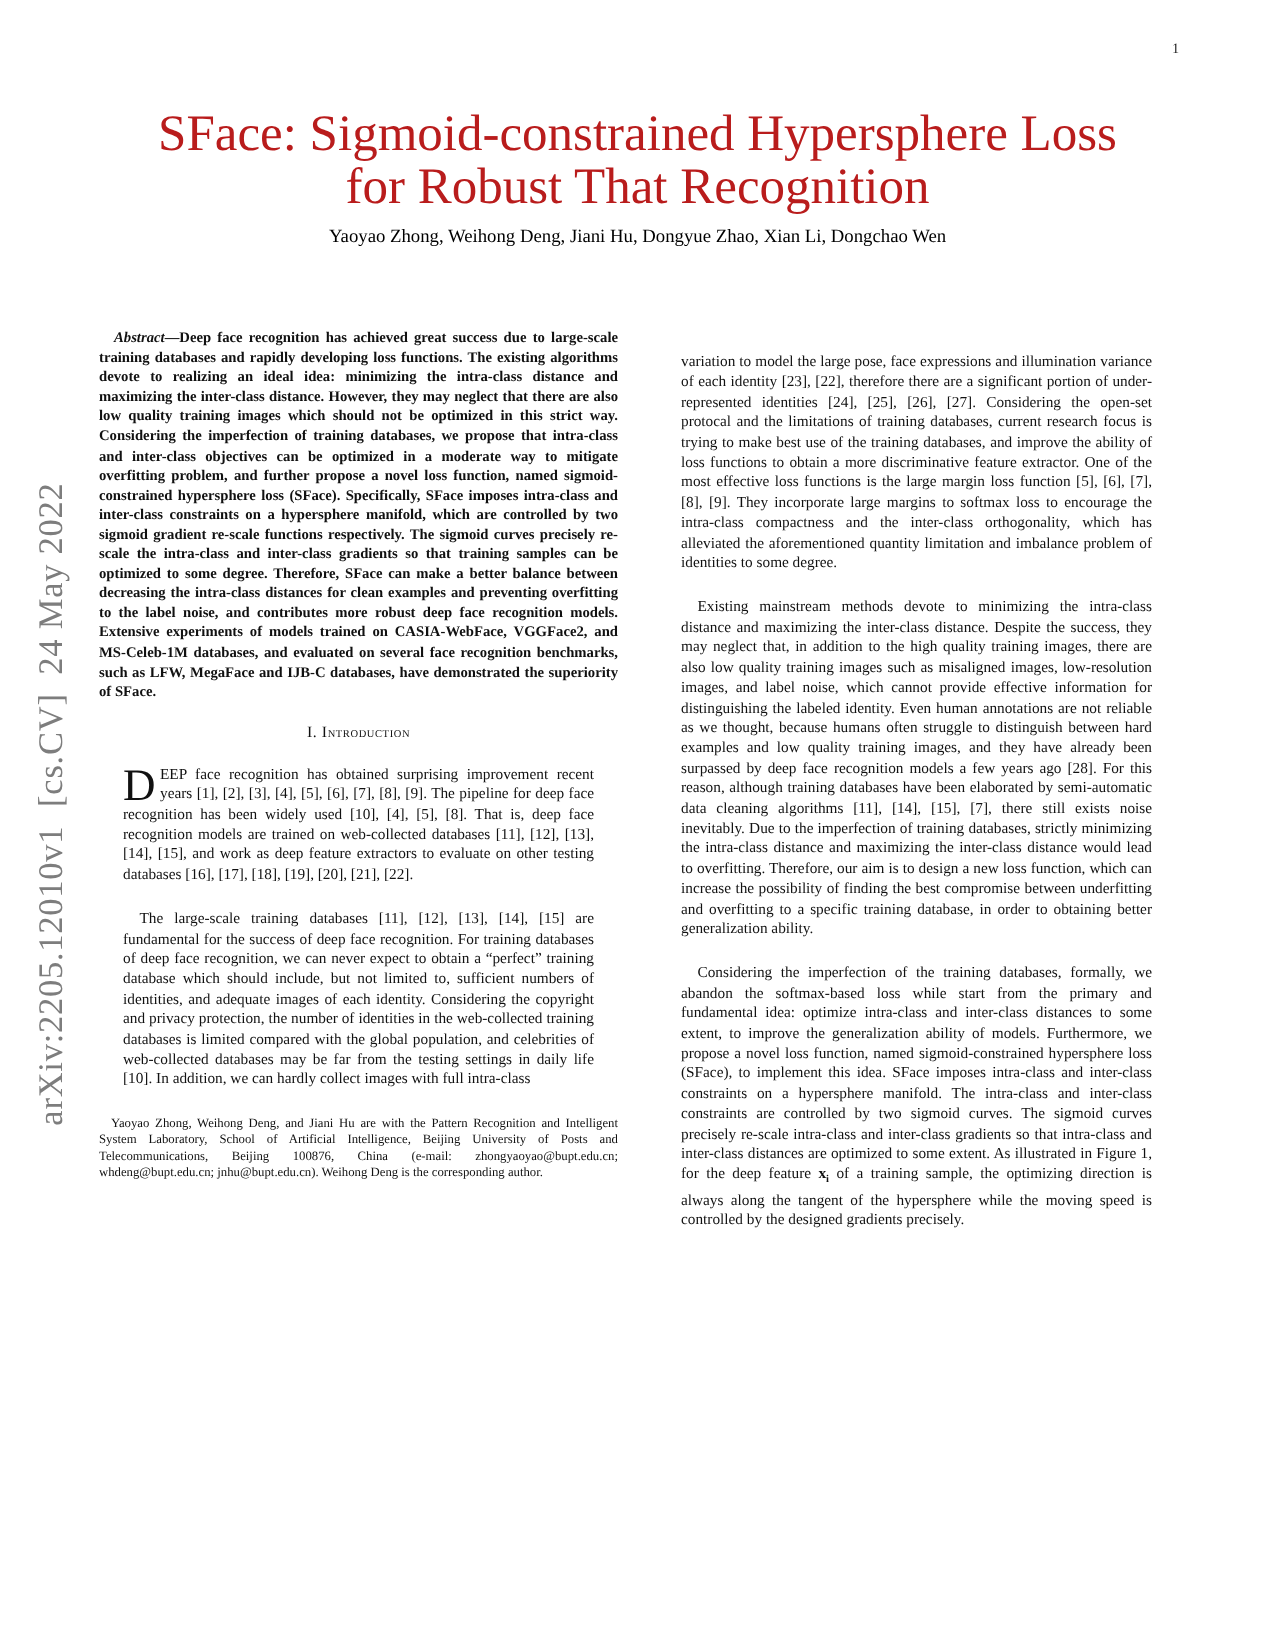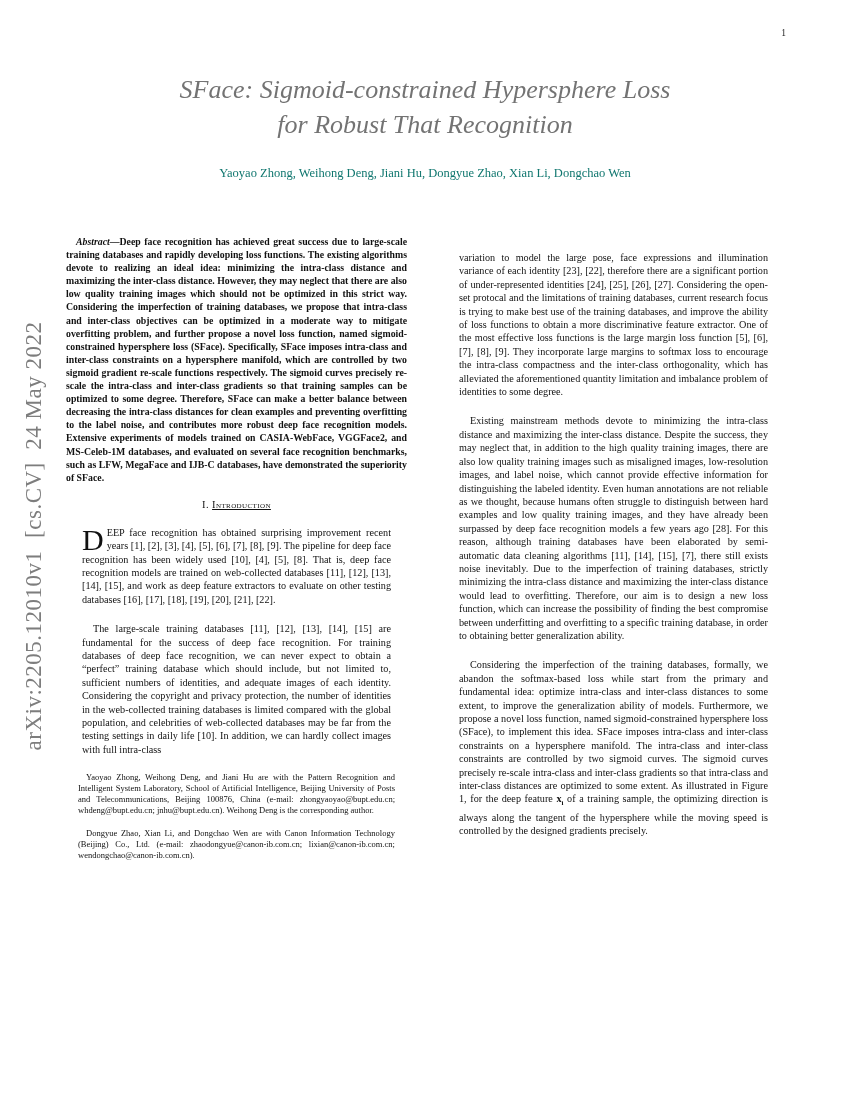--- a/index.html
+++ b/index.html
@@ -28,54 +28,53 @@
     color: #7d7d7d;
     text-align: center;
     white-space: pre;
     letter-spacing: 0.5px;
   }
 
   .content { position: absolute; left: 66px; top: 72px; width: 718px; }
 
   .title {
     text-align: center;
-    font-size: 26px;
+    font-size: 34px;
     font-weight: 400;
     line-height: 35px;
-    color: #737373;
-    font-style: italic;
+    color: #b91c1c;
   }
 
   .authors {
     text-align: center;
-    margin-top: 24px;
+    margin-top: 8px;
     font-size: 12.5px;
-    color: #0f766e;
+    color: #000000;
   }
 
-  .columns { display: flex; gap: 36px; margin-top: 54px; }
+  .columns { display: flex; gap: 26px; margin-top: 54px; }
   .col { width: 346px; }
 
   .abstract {
     font-size: 9.8px;
     font-weight: 700;
     line-height: 13.1px;
     text-align: justify;
     text-indent: 10px;
   }
   .abstract-label { font-style: italic; }
 
   .section-heading {
     text-align: center;
     font-size: 10.5px;
     font-weight: 400;
     margin: 15px 0 10px 0;
     letter-spacing: 0.4px;
   }
-  .section-heading .sc { font-variant: small-caps; text-decoration: underline; }
+  .section-heading .sc { font-variant: small-caps; }
 
   .body-para {
     font-size: 10.2px;
     line-height: 13.4px;
     text-align: justify;
     text-indent: 11px;
     margin: 16px;
   }
   .first-para { text-indent: 0; }
   .no-indent { text-indent: 0; }
@@ -90,21 +89,21 @@
 
   .math { font-weight: 700; }
   .math sub { font-size: 7px; font-weight: 700; }
 
   .footnotes {
     margin-top: 11px;
     font-size: 8.5px;
     line-height: 10.9px;
     text-align: justify;
   }
-  .footnotes p { text-indent: 8px; margin: 12px; }
+  .footnotes p { text-indent: 8px; margin: 0; }
 </style>
 </head>
 <body>
 
 <div class="page">
 
   <div class="page-number">1</div>
 
   <div class="watermark">arXiv:2205.12010v1  [cs.CV]  24 May 2022</div>
 
@@ -121,21 +120,20 @@
         <p class="abstract"><span class="abstract-label">Abstract</span><span>—Deep face recognition has achieved great success due to large-scale training databases and rapidly developing loss functions. The existing algorithms devote to realizing an ideal idea: minimizing the intra-class distance and maximizing the inter-class distance. However, they may neglect that there are also low quality training images which should not be optimized in this strict way. Considering the imperfection of training databases, we propose that intra-class and inter-class objectives can be optimized in a moderate way to mitigate overfitting problem, and further propose a novel loss function, named sigmoid-constrained hypersphere loss (SFace). Specifically, SFace imposes intra-class and inter-class constraints on a hypersphere manifold, which are controlled by two sigmoid gradient re-scale functions respectively. The sigmoid curves precisely re-scale the intra-class and inter-class gradients so that training samples can be optimized to some degree. Therefore, SFace can make a better balance between decreasing the intra-class distances for clean examples and preventing overfitting to the label noise, and contributes more robust deep face recognition models. Extensive experiments of models trained on CASIA-WebFace, VGGFace2, and MS-Celeb-1M databases, and evaluated on several face recognition benchmarks, such as LFW, MegaFace and IJB-C databases, have demonstrated the superiority of SFace.</span></p>
 
         <h2 class="section-heading"><span>I.</span> <span class="sc">Introduction</span></h2>
 
         <p class="body-para first-para"><span class="dropcap">D</span><span>EEP face recognition has obtained surprising improvement recent years [1], [2], [3], [4], [5], [6], [7], [8], [9]. The pipeline for deep face recognition has been widely used [10], [4], [5], [8]. That is, deep face recognition models are trained on web-collected databases [11], [12], [13], [14], [15], and work as deep feature extractors to evaluate on other testing databases [16], [17], [18], [19], [20], [21], [22].</span></p>
 
         <p class="body-para">The large-scale training databases [11], [12], [13], [14], [15] are fundamental for the success of deep face recognition. For training databases of deep face recognition, we can never expect to obtain a “perfect” training database which should include, but not limited to, sufficient numbers of identities, and adequate images of each identity. Considering the copyright and privacy protection, the number of identities in the web-collected training databases is limited compared with the global population, and celebrities of web-collected databases may be far from the testing settings in daily life [10]. In addition, we can hardly collect images with full intra-class</p>
 
         <div class="footnotes">
           <p>Yaoyao Zhong, Weihong Deng, and Jiani Hu are with the Pattern Recognition and Intelligent System Laboratory, School of Artificial Intelligence, Beijing University of Posts and Telecommunications, Beijing 100876, China (e-mail: zhongyaoyao@bupt.edu.cn; whdeng@bupt.edu.cn; jnhu@bupt.edu.cn). Weihong Deng is the corresponding author.</p>
-          <p>Dongyue Zhao, Xian Li, and Dongchao Wen are with Canon Information Technology (Beijing) Co., Ltd. (e-mail: zhaodongyue@canon-ib.com.cn; lixian@canon-ib.com.cn; wendongchao@canon-ib.com.cn).</p>
         </div>
 
       </div>
 
       <div class="col">
 
         <p class="body-para no-indent">variation to model the large pose, face expressions and illumination variance of each identity [23], [22], therefore there are a significant portion of under-represented identities [24], [25], [26], [27]. Considering the open-set protocal and the limitations of training databases, current research focus is trying to make best use of the training databases, and improve the ability of loss functions to obtain a more discriminative feature extractor. One of the most effective loss functions is the large margin loss function [5], [6], [7], [8], [9]. They incorporate large margins to softmax loss to encourage the intra-class compactness and the inter-class orthogonality, which has alleviated the aforementioned quantity limitation and imbalance problem of identities to some degree.</p>
 
         <p class="body-para">Existing mainstream methods devote to minimizing the intra-class distance and maximizing the inter-class distance. Despite the success, they may neglect that, in addition to the high quality training images, there are also low quality training images such as misaligned images, low-resolution images, and label noise, which cannot provide effective information for distinguishing the labeled identity. Even human annotations are not reliable as we thought, because humans often struggle to distinguish between hard examples and low quality training images, and they have already been surpassed by deep face recognition models a few years ago [28]. For this reason, although training databases have been elaborated by semi-automatic data cleaning algorithms [11], [14], [15], [7], there still exists noise inevitably. Due to the imperfection of training databases, strictly minimizing the intra-class distance and maximizing the inter-class distance would lead to overfitting. Therefore, our aim is to design a new loss function, which can increase the possibility of finding the best compromise between underfitting and overfitting to a specific training database, in order to obtaining better generalization ability.</p>
 

